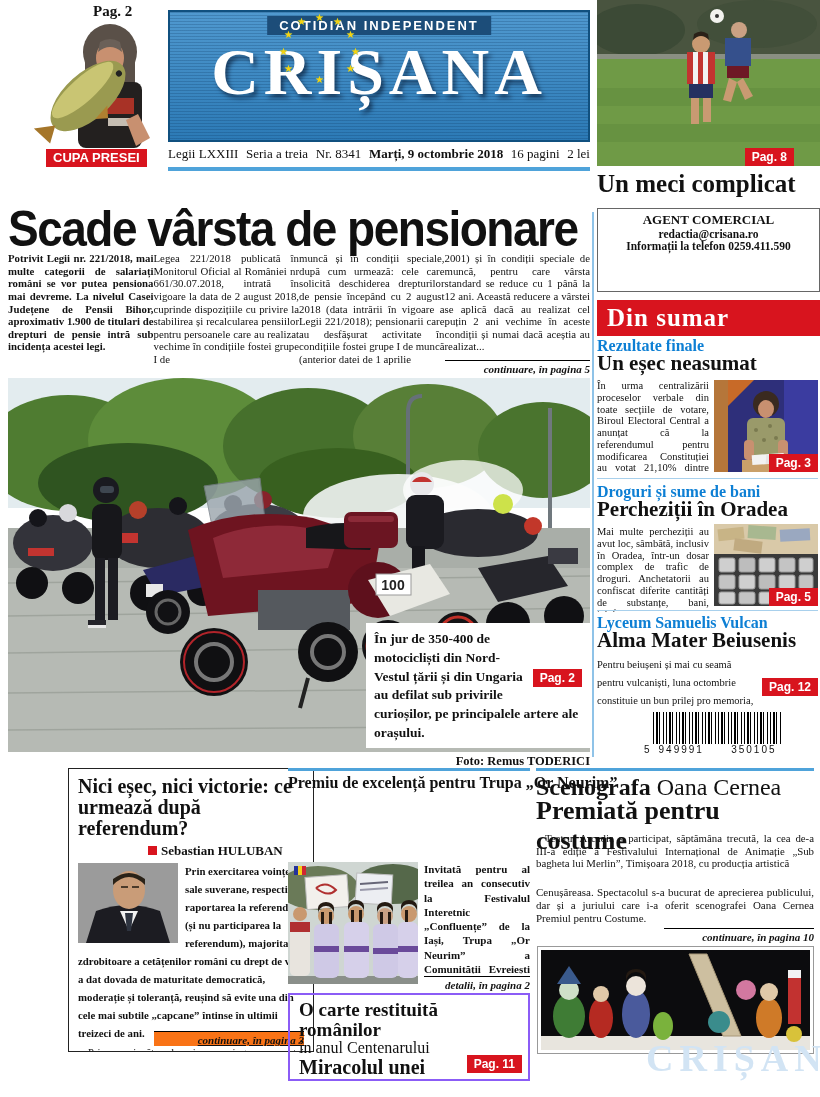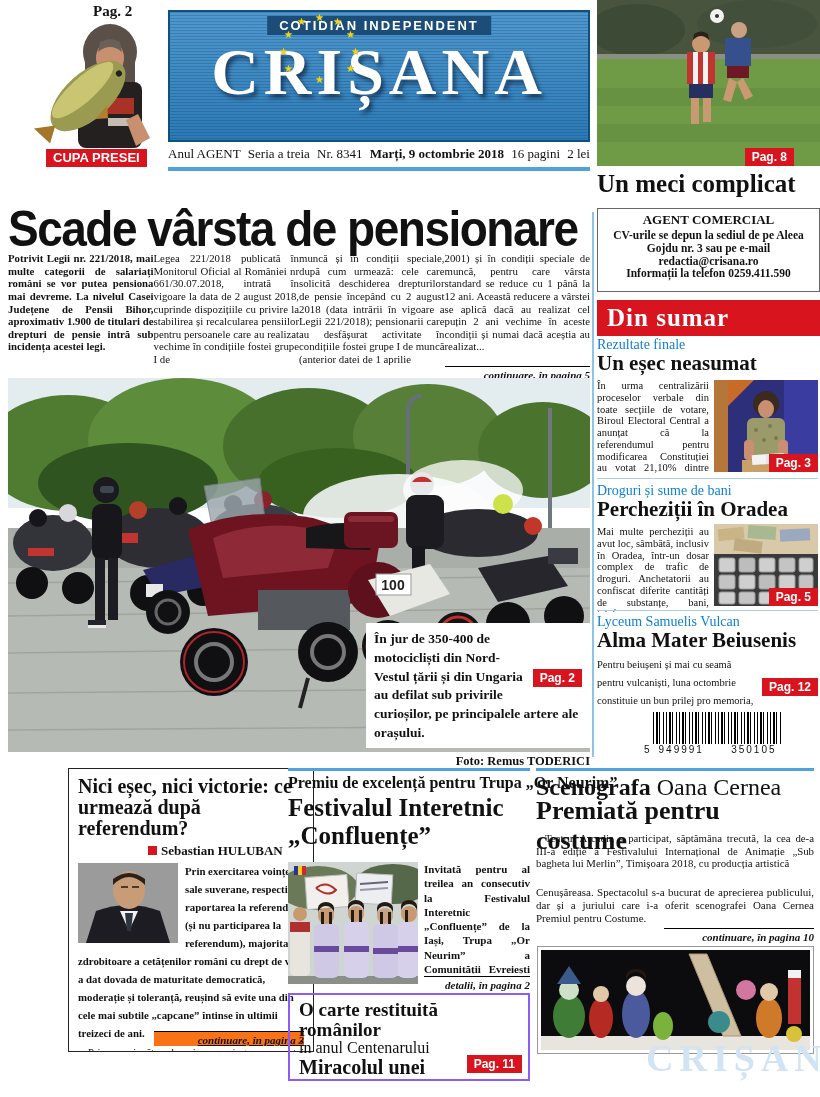--- a/index.html
+++ b/index.html
@@ -18,21 +18,21 @@
   .tagline{position:absolute;top:4px;left:50%;transform:translateX(-50%);background:#1c4d79;
     color:#fff;font:bold 13px "Liberation Sans",sans-serif;letter-spacing:2px;padding:2px 12px;white-space:nowrap;z-index:2;}
   .mast-title{position:absolute;top:22px;width:100%;text-align:center;color:#fff;
     font:bold 66px "Liberation Serif",serif;letter-spacing:5px;z-index:1;
     text-shadow:3px 4px 4px rgba(0,10,30,.55);}
   .star{position:absolute;color:#f5d312;font-size:10px;z-index:3;text-shadow:0 0 1px #7a6;}
   .info-strip{left:168px;top:146px;width:422px;display:flex;justify-content:space-between;
     font-size:13px;align-items:baseline;}
   .rule-blue{background:#4fa3da;}
   
-  .kick{color:#0d7fd4;font-weight:normal;font-size:14px;}
+  .kick{color:#0d7fd4;font-weight:bold;font-size:16px;}
   .sumhead{font-weight:bold;font-size:21px;line-height:1.0;}
   .sumbody{font-size:10.5px;line-height:1.12;text-align:justify;overflow:hidden;}
   .divline{background:#a8d0ec;height:1px;width:221px;left:597px;}
   .photobox{position:absolute;overflow:hidden;}
   .photobox .pag{position:absolute;right:0;bottom:0;}
   
   .opinion-box{left:36px;top:768px;width:246px;height:284px;border:1px solid #222;box-sizing:border-box;
     padding:7px 9px;overflow:hidden;}
   .sq{display:inline-block;width:9px;height:9px;background:#d8141e;margin-right:4px;}
   .bookbox{left:288px;top:993px;width:242px;height:88px;border:2px solid #8b5cf6;box-sizing:border-box;
@@ -76,21 +76,21 @@
     <span class="star" style="left:127px;top:4px;">★</span>
     <span class="star" style="left:176px;top:17px;">★</span>
     <span class="star" style="left:114px;top:17px;">★</span>
     <span class="star" style="left:181px;top:34px;">★</span>
     <span class="star" style="left:109px;top:34px;">★</span>
     <span class="star" style="left:176px;top:51px;">★</span>
     <span class="star" style="left:114px;top:51px;">★</span>
     <span class="star" style="left:145px;top:62px;">★</span>
   </div>
   <div class="abs info-strip">
-    <span>Anul AGENT</span>
+    <span>Legii LXXIII</span>
     <span>Seria a treia</span>
     <span>Nr. 8341</span>
     <span style="font-weight:bold">Marți, 9 octombrie 2018</span>
     <span>16 pagini</span>
     <span>2 lei</span>
   </div>
   <div class="abs rule-blue" style="left:168px;top:167px;width:422px;height:4px;"></div>
 
   <div class="abs photobox" style="left:597px;top:0;width:223px;height:166px;">
     <svg width="223" height="166" viewBox="0 0 223 166">
@@ -127,21 +127,21 @@
   <div class="abs" style="left:597px;top:170px;width:223px;font:bold 25px 'Liberation Serif',serif;">Un meci complicat</div>
 
   <div class="abs" style="left:8px;top:200px;width:588px;white-space:nowrap;
        font:bold 46px 'Liberation Sans',sans-serif;letter-spacing:-1.5px;transform:scaleY(1.08);transform-origin:top left;">Scade vârsta de pensionare</div>
   <div class="abs" style="left:8px;top:252px;width:582px;height:126px;display:flex;gap:0;overflow:hidden;justify-content:space-between;">
     <div class="just" style="flex:1;font-size:10.8px;line-height:1.17;font-weight:bold;">Potrivit Legii nr. 221/2018, mai multe categorii de salariați români se vor putea pensiona mai devreme. La nivelul Casei Județene de Pensii Bihor, aproximativ 1.900 de titulari de drepturi de pensie intră sub incidența acestei legi.</div>
     <div class="just" style="flex:1;font-size:10.8px;line-height:1.17;">Legea 221/2018 publicată în Monitorul Oficial al României nr 661/30.07.2018, intrată în vigoare la data de 2 august 2018, cuprinde dispozițiile cu privire la stabilirea și recalcularea pensiilor pentru persoanele care au realizat vechime în condițiile fostei grupe I de</div>
     <div class="just" style="flex:1;font-size:10.8px;line-height:1.17;">muncă și în condiții speciale, după cum urmează: cele care solicită deschiderea drepturilor de pensie începând cu 2 august 2018 (data intrării în vigoare a Legii 221/2018); pensionarii care au desfășurat activitate în condițiile fostei grupe I de muncă (anterior datei de 1 aprilie</div>
     <div style="flex:1;">
       <div class="just" style="font-size:10.8px;line-height:1.17;">2001) și în condiții speciale de muncă, pentru care vârsta standard se reduce cu 1 până la 12 ani. Această reducere a vârstei se aplică dacă au realizat cel puțin 2 ani vechime în aceste condiții și numai dacă aceștia au realizat...</div>
-      <div class="cont" style="margin-top:13px;font-family:Liberation Serif, serif;">continuare, în pagina 5</div>
+      <div class="cont" style="margin-top:7px;font-family:Liberation Serif, serif;">continuare, în pagina 5</div>
     </div>
   </div>
 
   <div class="abs" style="left:592px;top:212px;width:2px;height:545px;background:#8fc3e8;"></div>
 
   <div class="abs" style="left:8px;top:378px;width:582px;height:374px;">
     <svg width="582" height="374" viewBox="0 0 582 374">
       <rect width="582" height="130" fill="#e3ecef"></rect>
       <ellipse cx="60" cy="75" rx="85" ry="58" fill="#4f7c31"></ellipse>
       <ellipse cx="175" cy="62" rx="95" ry="62" fill="#5d8c3a"></ellipse>
@@ -243,21 +243,20 @@
     <div style="position:absolute;right:0;bottom:4px;width:224px;background:#fff;padding:6px 8px;box-sizing:border-box;">
       <span class="pag" style="float:right;margin:40px 0 0 6px;">Pag. 2</span>
       <span class="just" style="display:inline;font-weight:bold;font-size:13.5px;line-height:1.25;">În jur de 350-400 de motocicliști din Nord-Vestul țării și din Ungaria au defilat sub privirile curioșilor, pe principalele artere ale orașului.</span>
     </div>
   </div>
   <div class="abs" style="left:8px;top:754px;width:582px;text-align:right;font:bold 12.5px 'Liberation Serif',serif;">Foto: Remus TODERICI</div>
 
   <div class="abs" style="left:597px;top:208px;width:223px;height:84px;border:1px solid #666;box-sizing:border-box;
        text-align:center;padding-top:3px;">
     <div style="font:bold 13px 'Liberation Serif',serif;">AGENT COMERCIAL</div>
-    <div style="font:bold 11.5px 'Liberation Serif',serif;line-height:1.15;padding:1px 6px 0;">CV-urile se depun la sediul de pe Aleea Gojdu nr. 3 sau pe e-mail</div>
     <div style="font:bold 11.5px 'Liberation Serif',serif;">redactia@crisana.ro</div>
     <div style="font:bold 11.5px 'Liberation Serif',serif;">Informații la telefon 0259.411.590</div>
   </div>
 
   <div class="abs" style="left:597px;top:300px;width:223px;height:36px;background:#d8141e;color:#fff;
        font:bold 25px 'Liberation Serif',serif;line-height:35px;padding-left:10px;box-sizing:border-box;letter-spacing:1px;">Din sumar</div>
 
   <div class="abs kick" style="left:597px;top:337px;">Rezultate finale</div>
   <div class="abs sumhead" style="left:597px;top:353px;width:223px;">Un eșec neasumat</div>
   <div class="abs sumbody" style="left:597px;top:380px;width:112px;height:96px;">În urma centralizării proceselor verbale din toate secțiile de votare, Biroul Electoral Central a anunțat că la referendumul pentru modificarea Constituției au votat 21,10% dintre alegători.</div>
@@ -353,21 +352,20 @@
       </svg>
       <span class="just" style="display:inline;font:bold 10.8px 'Liberation Serif',serif;line-height:1.16;">Prin exercitarea voinței sale suverane, respectiv raportarea la referendum (și nu participarea la referendum), majoritatea zdrobitoare a cetățenilor români cu drept de vot a dat dovada de maturitate democratică, moderație și toleranță, reușind să evite una din cele mai subtile „capcane” întinse în ultimii treizeci de ani.</span>
     </div>
     <p class="just" style="margin:5px 0 0;font-size:10.8px;line-height:1.16;text-indent:10px;">Prin surprinzător de uriașa respingere a acestei non-teme și capcane politice, s-a produs o cumpănă a apelor extrem de importantă, ale cărei semnificații vor fi fundamentale pentru evoluțiile politice viitoare. Principalele consecințe pot avea magnitudine strategică. Printre altele:</p>
 
     <div class="cont" style="position:absolute;right:9px;bottom:5px;width:150px;background:#f97316;text-decoration:underline;">continuare, în pagina 3</div>
   </div>
 
   <div class="abs rule-blue" style="left:288px;top:768px;width:242px;height:3px;"></div>
   <div class="abs" style="left:288px;top:774px;width:242px;font:bold 16px 'Liberation Serif',serif;white-space:nowrap;">Premiu de excelență pentru Trupa „Or Neurim”</div>
-  <div class="abs" style="left:288px;top:794px;width:242px;font:bold 25px 'Liberation Serif',serif;line-height:1.1;">Festivalul Interetnic „Confluențe”</div>
   <svg class="abs" style="left:288px;top:862px;" width="130" height="122" viewBox="0 0 130 122">
     <rect width="130" height="122" fill="#cfd6d2"></rect>
     <ellipse cx="30" cy="26" rx="40" ry="22" fill="#6a7a58"></ellipse>
     <ellipse cx="105" cy="22" rx="38" ry="20" fill="#55684a"></ellipse>
     <rect x="6" y="4" width="4" height="9" fill="#26339b"></rect>
       <rect x="10" y="4" width="4" height="9" fill="#f5d019"></rect>
       <rect x="14" y="4" width="4" height="9" fill="#cf2632"></rect>
     <rect x="18" y="14" width="42" height="32" fill="#f2f0ec" stroke="#bbb" transform="rotate(-4 39 30)"></rect>
     <path d="M28 26 q10 -8 20 2 q-8 8 -20 -2" fill="none" stroke="#b03030" stroke-width="2"></path>
     <rect x="68" y="12" width="36" height="30" fill="#eceef2" stroke="#bbb" transform="rotate(3 86 27)"></rect>

